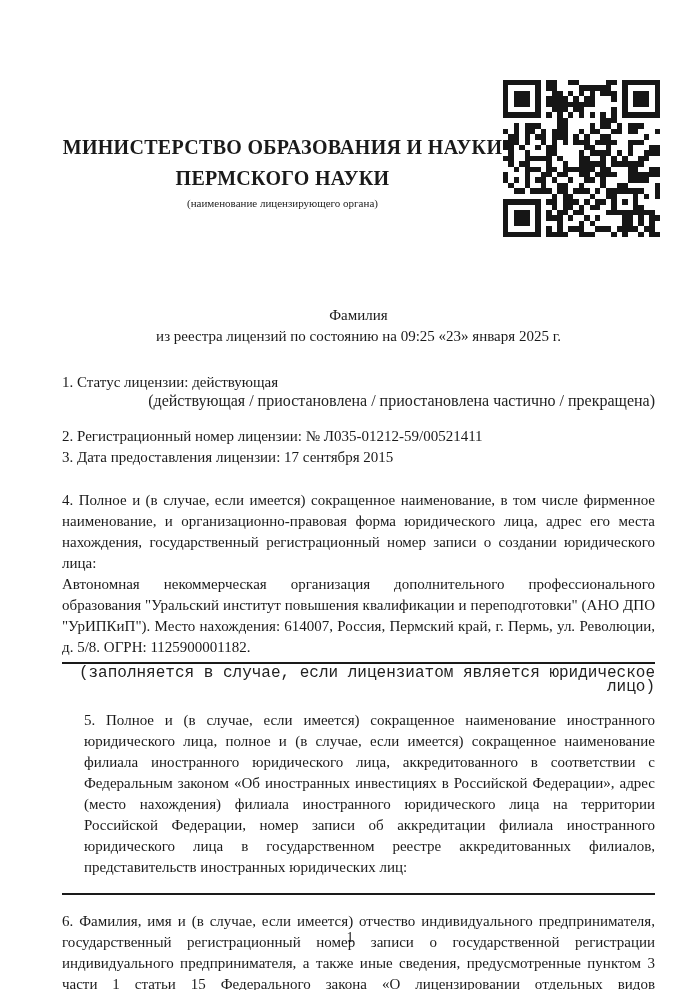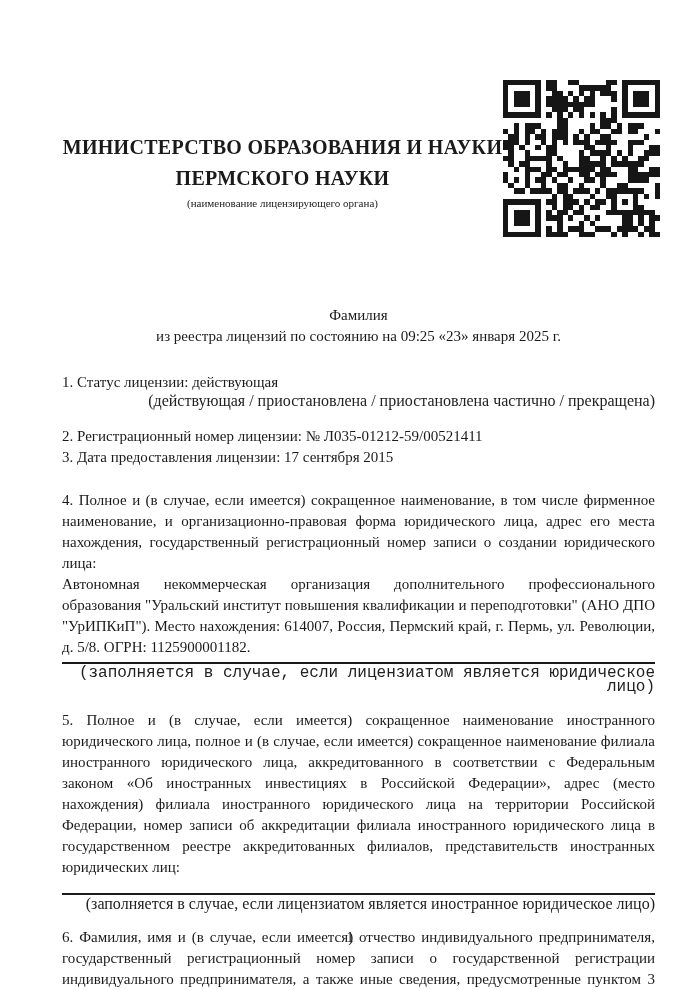--- a/index.html
+++ b/index.html
@@ -60,21 +60,21 @@
     border-top:2px solid #1a1a1a;
     height:0;
   }
   .mt-item1 { margin-top:25px; }
   .mt-note1 { margin-top:1px; }
   .mt-item2 { margin-top:18px; }
   .mt-item3 { }
   .mt-item4 { margin-top:22px; }
   .mt-line4 { margin-top:4px; }
   .mt-note4 { margin-top:2px;font-family:Liberation Mono, monospace; }
-  .mt-item5 { margin-top:16px; }
+  .mt-item5 { margin-top:16px;margin-left:22px; }
   .mt-line5 { margin-top:15px; }
   .mt-note5 { margin-top:2px; }
   .mt-item6 { margin-top:16px; }
   .page-number {
     position:absolute;
     left:0; right:0;
     bottom:44px;
     text-align:center;
     font-size:14px;
   }
@@ -550,21 +550,20 @@
 
     <div class="item mt-item3">3. Дата предоставления лицензии: 17 сентября 2015</div>
 
     <div class="item para mt-item4">4. Полное и (в случае, если имеется) сокращенное наименование, в том числе фирменное наименование, и организационно-правовая форма юридического лица, адрес его места нахождения, государственный регистрационный номер записи о создании юридического лица:</div>
     <div class="item para">Автономная некоммерческая организация дополнительного профессионального образования "Уральский институт повышения квалификации и переподготовки" (АНО ДПО "УрИПКиП"). Место нахождения: 614007, Россия, Пермский край, г. Пермь, ул. Революции, д. 5/8. ОГРН: 1125900001182.</div>
     <div class="field-line mt-line4"></div>
     <div class="small-note mt-note4">(заполняется в случае, если лицензиатом является юридическое лицо)</div>
 
     <div class="item para mt-item5">5. Полное и (в случае, если имеется) сокращенное наименование иностранного юридического лица, полное и (в случае, если имеется) сокращенное наименование филиала иностранного юридического лица, аккредитованного в соответствии с Федеральным законом «Об иностранных инвестициях в Российской Федерации», адрес (место нахождения) филиала иностранного юридического лица на территории Российской Федерации, номер записи об аккредитации филиала иностранного юридического лица в государственном реестре аккредитованных филиалов, представительств иностранных юридических лиц:</div>
     <div class="field-line mt-line5"></div>
-    <div class="small-note mt-note5">(заполняется в случае, если лицензиатом является иностранное юридическое лицо)</div>
 
     <div class="item para mt-item6">6. Фамилия, имя и (в случае, если имеется) отчество индивидуального предпринимателя, государственный регистрационный номер записи о государственной регистрации индивидуального предпринимателя, а также иные сведения, предусмотренные пунктом 3 части 1 статьи 15 Федерального закона «О лицензировании отдельных видов деятельности»:</div>
 
   </div>
 
   <div class="page-number">1</div>
 
 </div>
 
 </body></html>

